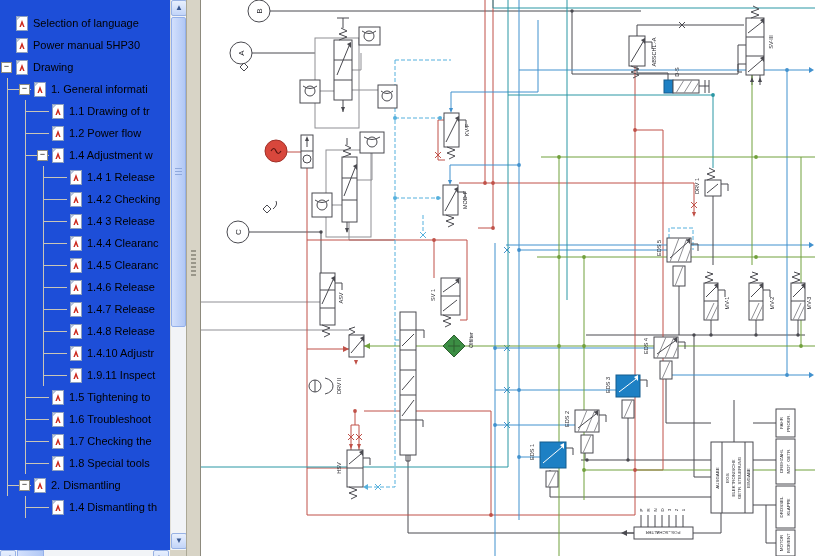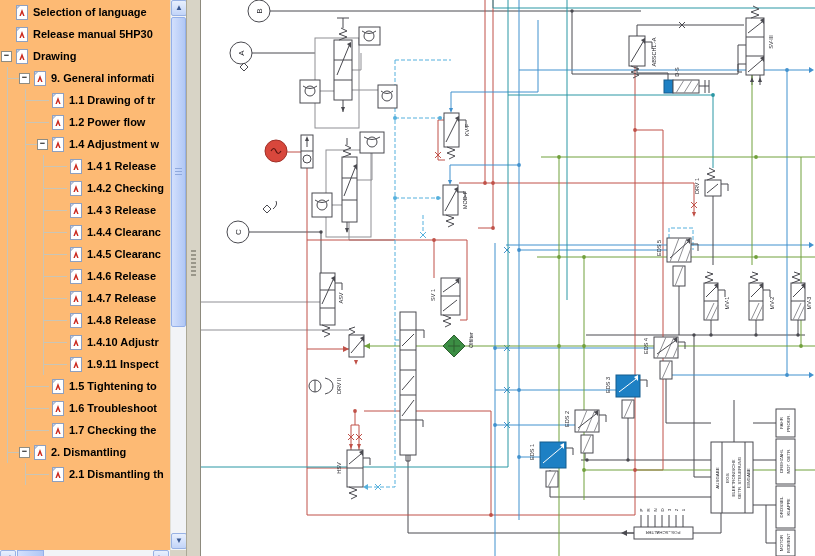--- a/index.html
+++ b/index.html
@@ -1,20 +1,20 @@
 <!DOCTYPE html>
 <html><head>
 <meta charset="utf-8">
 <style>
   html,body{margin:0;padding:0;}
   body{width:815px;height:556px;overflow:hidden;font-family:"Liberation Sans",sans-serif;background:#fff;}
   #app{position:relative;width:815px;height:556px;}
 
   
-  #tree{position:absolute;left:0;top:0;width:170px;height:550px;overflow:hidden;background:#fdba74;padding-top:1px;box-sizing:border-box;font-weight:bold;}
+  #tree{position:absolute;left:0;top:0;width:170px;height:550px;overflow:hidden;background:#1d4ed8;padding-top:12px;box-sizing:border-box;}
   .row{height:22px;display:flex;align-items:center;white-space:nowrap;position:relative;}
   .sp{flex:0 0 18px;width:18px;height:22px;position:relative;}
   .sp.g::before{content:"";position:absolute;left:7px;top:0;bottom:0;width:1px;background:#c9c5b6;}
   .slot{flex:0 0 15px;width:15px;height:22px;position:relative;}
   .slot .hstub{position:absolute;left:-11px;top:11px;width:24px;height:1px;background:#c9c5b6;}
   .slot .exp{position:absolute;left:1px;top:6px;width:9px;height:9px;background:#fff;border:1px solid #8f8d83;font-size:9px;line-height:7px;text-align:center;color:#000;z-index:2;}
   .ticon{flex:0 0 14px;width:14px;height:15px;margin-right:4px;position:relative;z-index:2;}
   .tlabel{font-size:11px;color:#000;}
 
   
@@ -61,21 +61,21 @@
     <span class="tlabel">Selection of language</span>
   </div>
 
   <div class="row">
     <span class="slot"></span>
     <span class="ticon"><svg width="14" height="15">
             <rect x="1.5" y="0.5" width="11" height="14" fill="#fff" stroke="#8ea0c0"></rect>
             <path d="M1.5,0.5 L5,0.5 L1.5,4 Z" fill="#c7d3ea" stroke="#8ea0c0"></path>
             <path d="M7,4 L9.6,11 L8.2,11 L7,8.2 L5.8,11 L4.4,11 Z" fill="#cc2a1e"></path>
           </svg></span>
-    <span class="tlabel">Release manual 5HP30</span>
+    <span class="tlabel">Power manual 5HP30</span>
   </div>
 
   <div class="row">
     <span class="slot">
           <span class="exp">−</span>
         </span>
     <span class="ticon"><svg width="14" height="15">
             <rect x="1.5" y="0.5" width="11" height="14" fill="#fff" stroke="#8ea0c0"></rect>
             <path d="M1.5,0.5 L5,0.5 L1.5,4 Z" fill="#c7d3ea" stroke="#8ea0c0"></path>
             <path d="M7,4 L9.6,11 L8.2,11 L7,8.2 L5.8,11 L4.4,11 Z" fill="#cc2a1e"></path>
@@ -87,21 +87,21 @@
     <span class="sp g"></span>
         <span class="slot">
           <span class="hstub"></span>
           <span class="exp">−</span>
         </span>
     <span class="ticon"><svg width="14" height="15">
             <rect x="1.5" y="0.5" width="11" height="14" fill="#fff" stroke="#8ea0c0"></rect>
             <path d="M1.5,0.5 L5,0.5 L1.5,4 Z" fill="#c7d3ea" stroke="#8ea0c0"></path>
             <path d="M7,4 L9.6,11 L8.2,11 L7,8.2 L5.8,11 L4.4,11 Z" fill="#cc2a1e"></path>
           </svg></span>
-    <span class="tlabel">9. General informati</span>
+    <span class="tlabel">1. General informati</span>
   </div>
 
   <div class="row">
     <span class="sp g"></span>
         <span class="sp g"></span>
         <span class="slot">
           <span class="hstub"></span>
         </span>
     <span class="ticon"><svg width="14" height="15">
             <rect x="1.5" y="0.5" width="11" height="14" fill="#fff" stroke="#8ea0c0"></rect>
@@ -327,20 +327,33 @@
           <span class="hstub"></span>
         </span>
     <span class="ticon"><svg width="14" height="15">
             <rect x="1.5" y="0.5" width="11" height="14" fill="#fff" stroke="#8ea0c0"></rect>
             <path d="M1.5,0.5 L5,0.5 L1.5,4 Z" fill="#c7d3ea" stroke="#8ea0c0"></path>
             <path d="M7,4 L9.6,11 L8.2,11 L7,8.2 L5.8,11 L4.4,11 Z" fill="#cc2a1e"></path>
           </svg></span>
     <span class="tlabel">1.7 Checking the</span>
   </div>
 
+  <div class="row">
+    <span class="sp g"></span>
+        <span class="sp g"></span>
+        <span class="slot">
+          <span class="hstub"></span>
+        </span>
+    <span class="ticon"><svg width="14" height="15">
+            <rect x="1.5" y="0.5" width="11" height="14" fill="#fff" stroke="#8ea0c0"></rect>
+            <path d="M1.5,0.5 L5,0.5 L1.5,4 Z" fill="#c7d3ea" stroke="#8ea0c0"></path>
+            <path d="M7,4 L9.6,11 L8.2,11 L7,8.2 L5.8,11 L4.4,11 Z" fill="#cc2a1e"></path>
+          </svg></span>
+    <span class="tlabel">1.8 Special tools</span>
+  </div>
 
   <div class="row">
     <span class="sp g"></span>
         <span class="slot">
           <span class="hstub"></span>
           <span class="exp">−</span>
         </span>
     <span class="ticon"><svg width="14" height="15">
             <rect x="1.5" y="0.5" width="11" height="14" fill="#fff" stroke="#8ea0c0"></rect>
             <path d="M1.5,0.5 L5,0.5 L1.5,4 Z" fill="#c7d3ea" stroke="#8ea0c0"></path>
@@ -353,21 +366,21 @@
     <span class="sp"></span>
         <span class="sp g"></span>
         <span class="slot">
           <span class="hstub"></span>
         </span>
     <span class="ticon"><svg width="14" height="15">
             <rect x="1.5" y="0.5" width="11" height="14" fill="#fff" stroke="#8ea0c0"></rect>
             <path d="M1.5,0.5 L5,0.5 L1.5,4 Z" fill="#c7d3ea" stroke="#8ea0c0"></path>
             <path d="M7,4 L9.6,11 L8.2,11 L7,8.2 L5.8,11 L4.4,11 Z" fill="#cc2a1e"></path>
           </svg></span>
-    <span class="tlabel">2.1 Dismantling th</span>
+    <span class="tlabel">1.4 Dismantling th</span>
   </div>
 </div>
 
 <div id="vsb">
   <div class="sbtn" style="left:0;top:0;"><span>▲</span></div>
   <div id="vthumb"></div>
   <div class="sbtn" style="left:0;top:533px;"><span>▼</span></div>
 </div>
 <div id="hsb">
   <div class="sbtn" style="left:0;top:0;"><span>◄</span></div>

